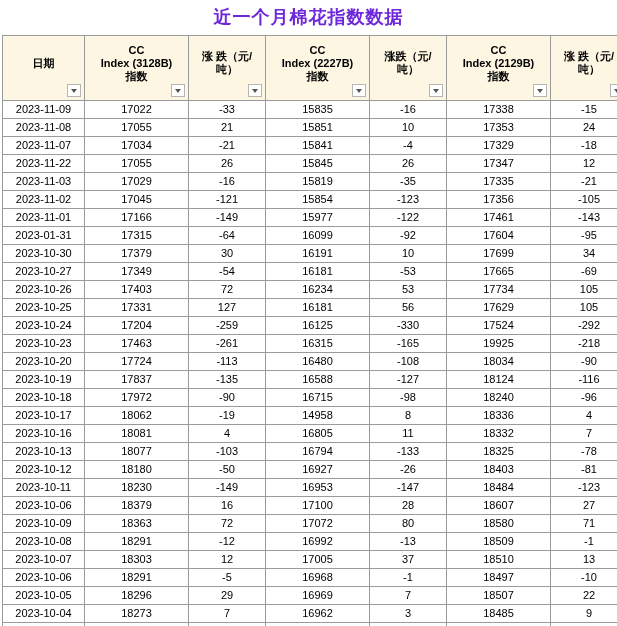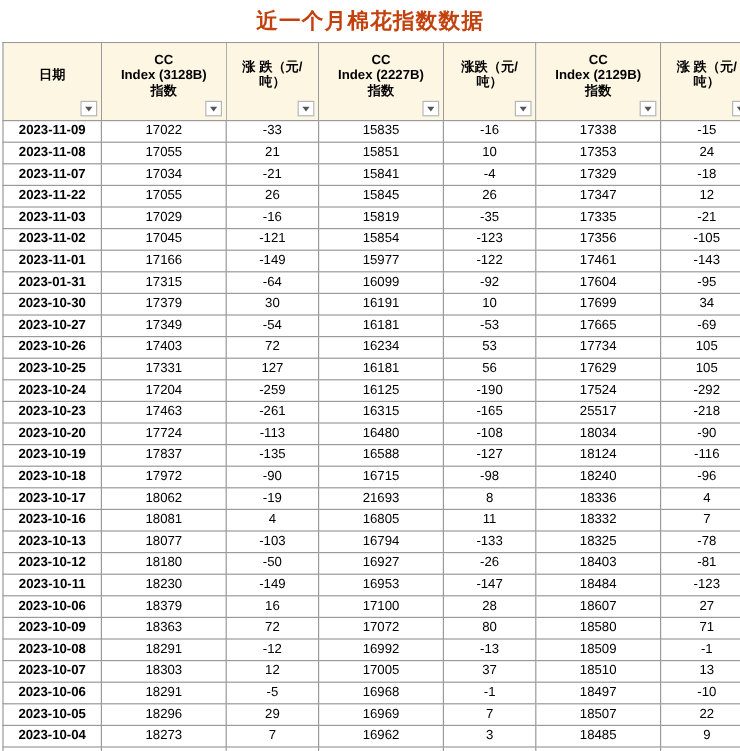--- a/index.html
+++ b/index.html
@@ -17,21 +17,21 @@
     width: 617px;
     height: 626px;
     position: relative;
     box-sizing: border-box;
   }
   .title {
     text-align: center;
     font-family: "Liberation Serif", serif;
     font-size: 18px;
     font-weight: bold;
-    color: #c2410c;
+    color: #6d28d9;
     padding: 5px 0 6px 0;
     letter-spacing: 1px;
   }
   table.grid {
     border-collapse: collapse;
     width: 613px;
     margin: 0 2px;
     table-layout: fixed;
   }
   table.grid th, table.grid td {
@@ -75,21 +75,21 @@
     content: "";
     position: absolute;
     left: 3px;
     top: 4px;
     width: 0;
     height: 0;
     border-left: 3px solid transparent;
     border-right: 3px solid transparent;
     border-top: 4px solid #555555;
   }
-  td.date { text-align: center; font-weight: bold; }
+  td.date { text-align: center; }
   td.num { text-align: center; }
   .pos { color: #c00000; }
   .neg { color: #0070c0; }
   col.c-date { width: 82px; }
   col.c-idx  { width: 104px; }
   col.c-chg  { width: 77px; }
 </style>
 </head>
 <body>
 
@@ -255,31 +255,31 @@
           <td class="num">16181</td>
           <td class="num pos">56</td>
           <td class="num">17629</td>
           <td class="num pos">105</td>
         </tr>
         <tr>
           <td class="date">2023-10-24</td>
           <td class="num">17204</td>
           <td class="num neg">-259</td>
           <td class="num">16125</td>
-          <td class="num neg">-190</td>
+          <td class="num neg">-330</td>
           <td class="num">17524</td>
           <td class="num neg">-292</td>
         </tr>
         <tr>
           <td class="date">2023-10-23</td>
           <td class="num">17463</td>
           <td class="num neg">-261</td>
           <td class="num">16315</td>
           <td class="num neg">-165</td>
-          <td class="num">25517</td>
+          <td class="num">19925</td>
           <td class="num neg">-218</td>
         </tr>
         <tr>
           <td class="date">2023-10-20</td>
           <td class="num">17724</td>
           <td class="num neg">-113</td>
           <td class="num">16480</td>
           <td class="num neg">-108</td>
           <td class="num">18034</td>
           <td class="num neg">-90</td>
@@ -299,21 +299,21 @@
           <td class="num neg">-90</td>
           <td class="num">16715</td>
           <td class="num neg">-98</td>
           <td class="num">18240</td>
           <td class="num neg">-96</td>
         </tr>
         <tr>
           <td class="date">2023-10-17</td>
           <td class="num">18062</td>
           <td class="num neg">-19</td>
-          <td class="num">21693</td>
+          <td class="num">14958</td>
           <td class="num pos">8</td>
           <td class="num">18336</td>
           <td class="num pos">4</td>
         </tr>
         <tr>
           <td class="date">2023-10-16</td>
           <td class="num">18081</td>
           <td class="num pos">4</td>
           <td class="num">16805</td>
           <td class="num pos">11</td>

